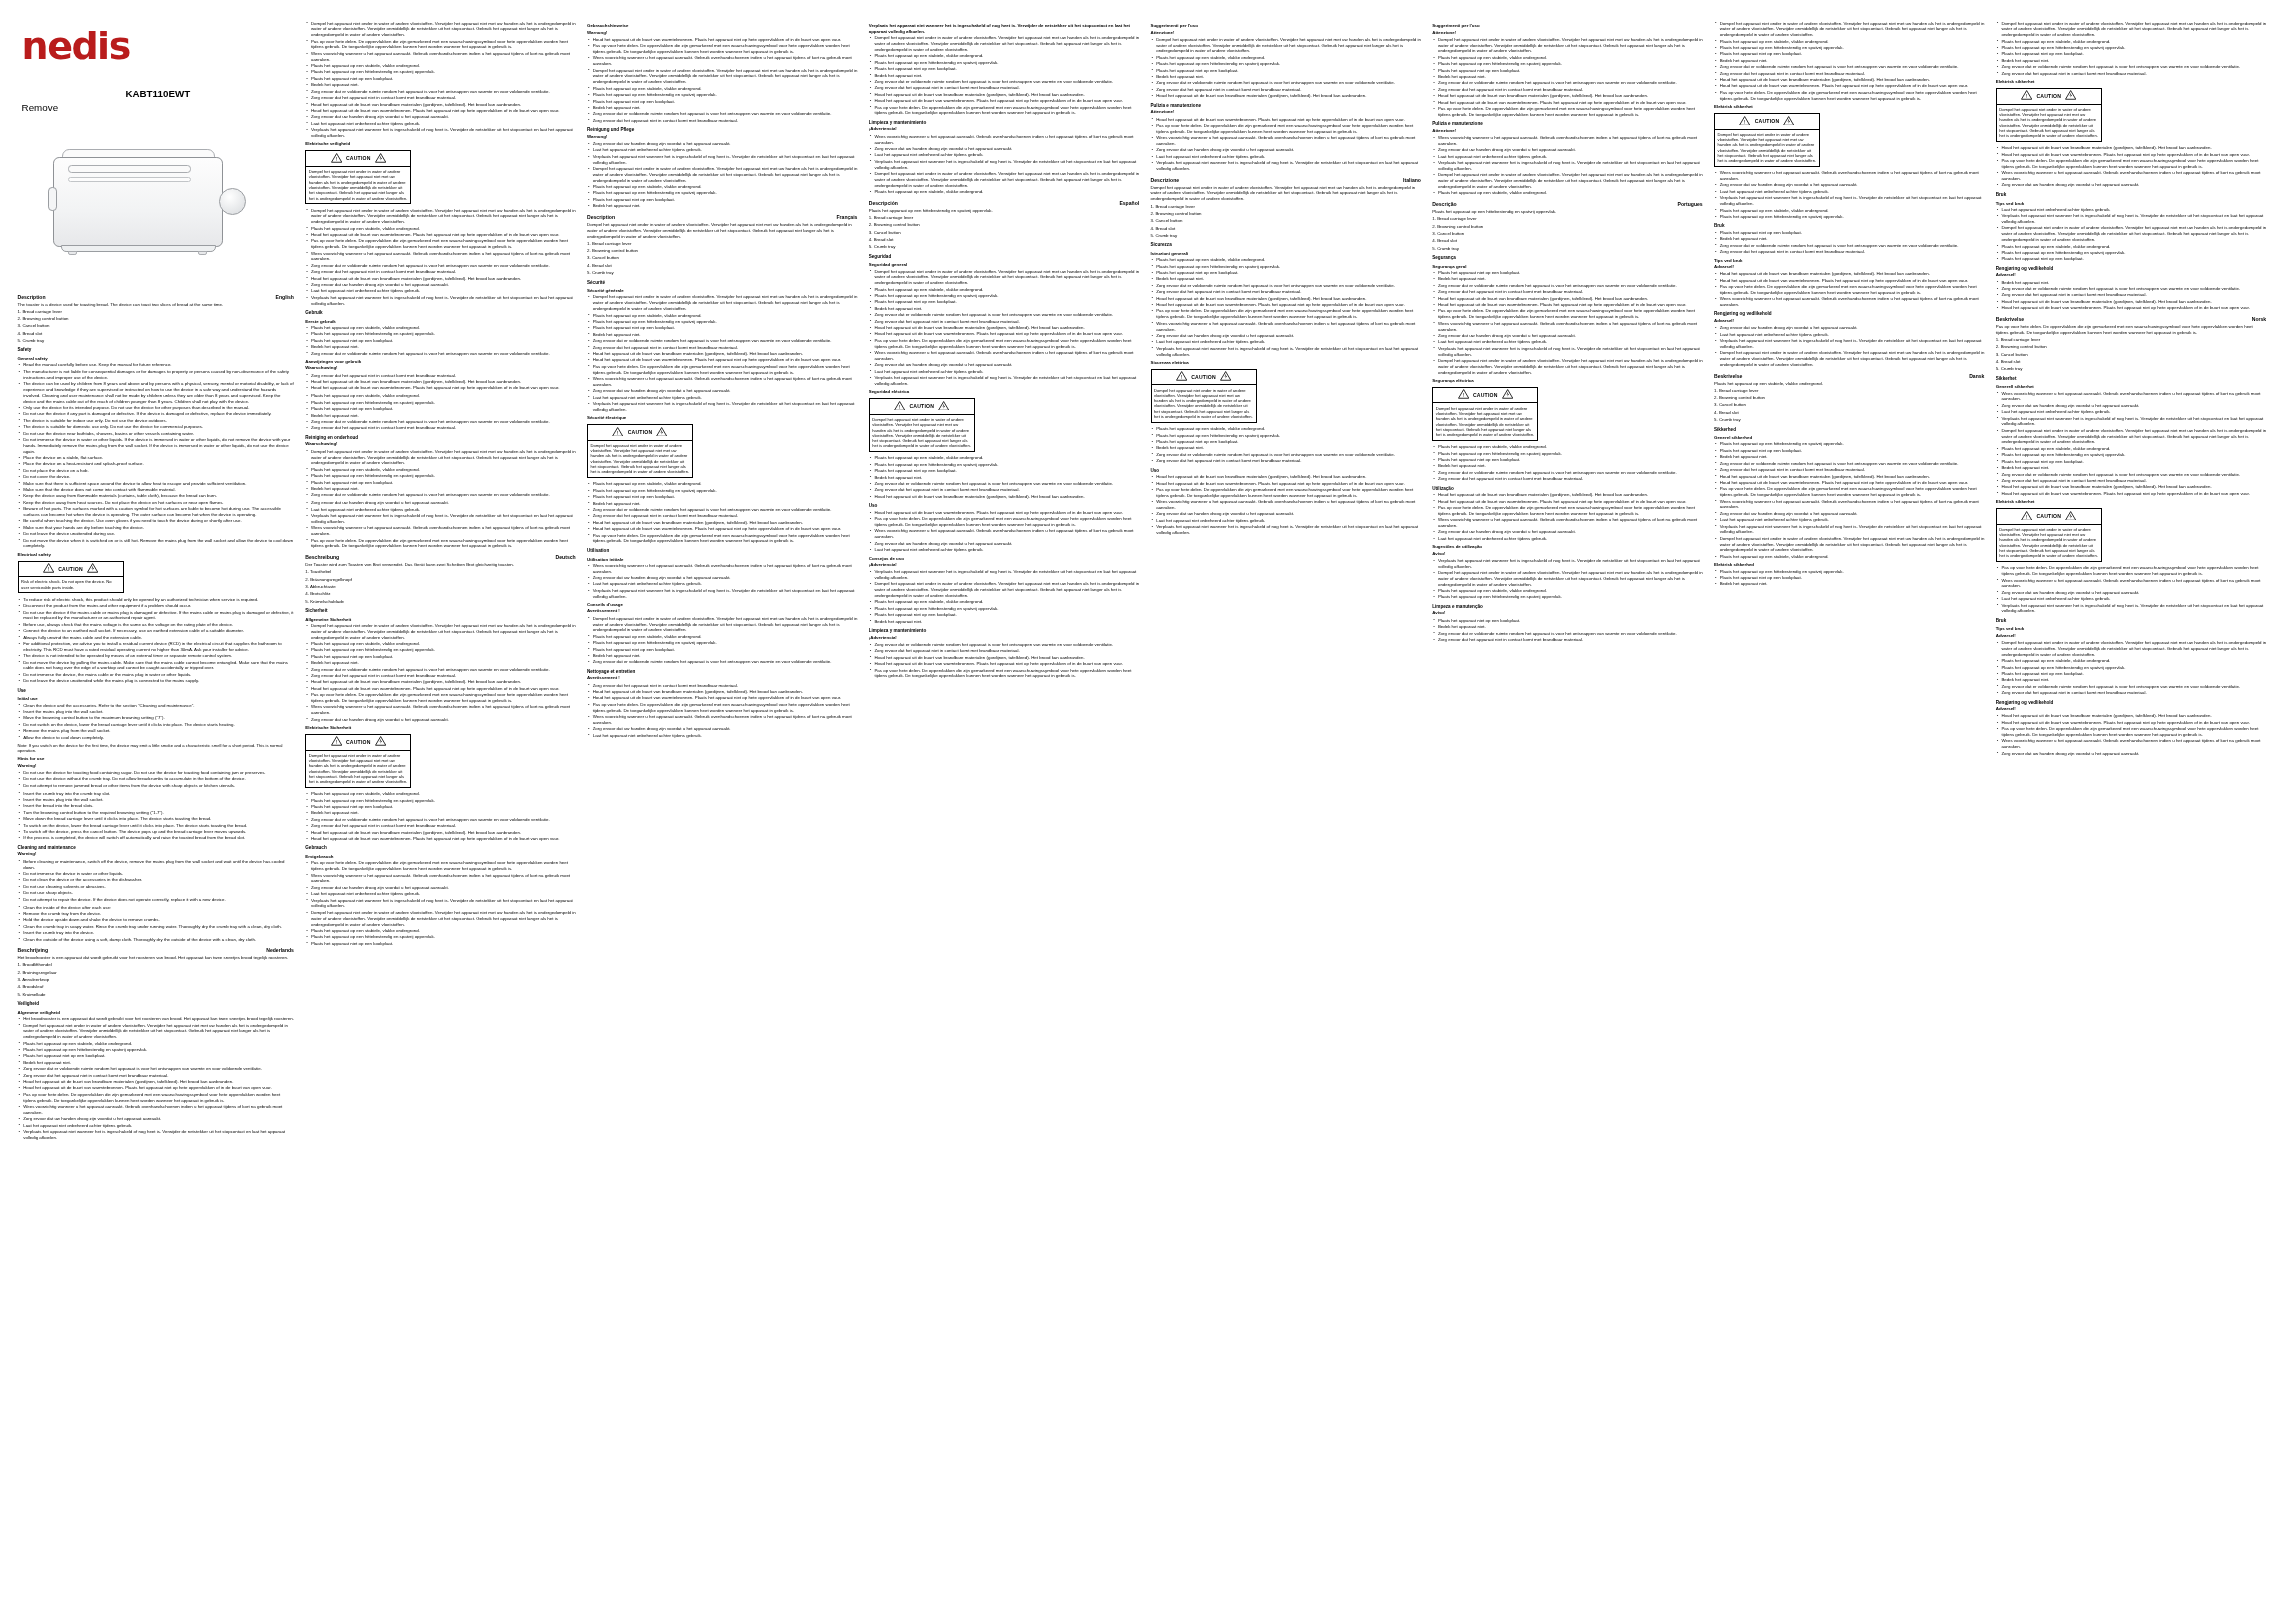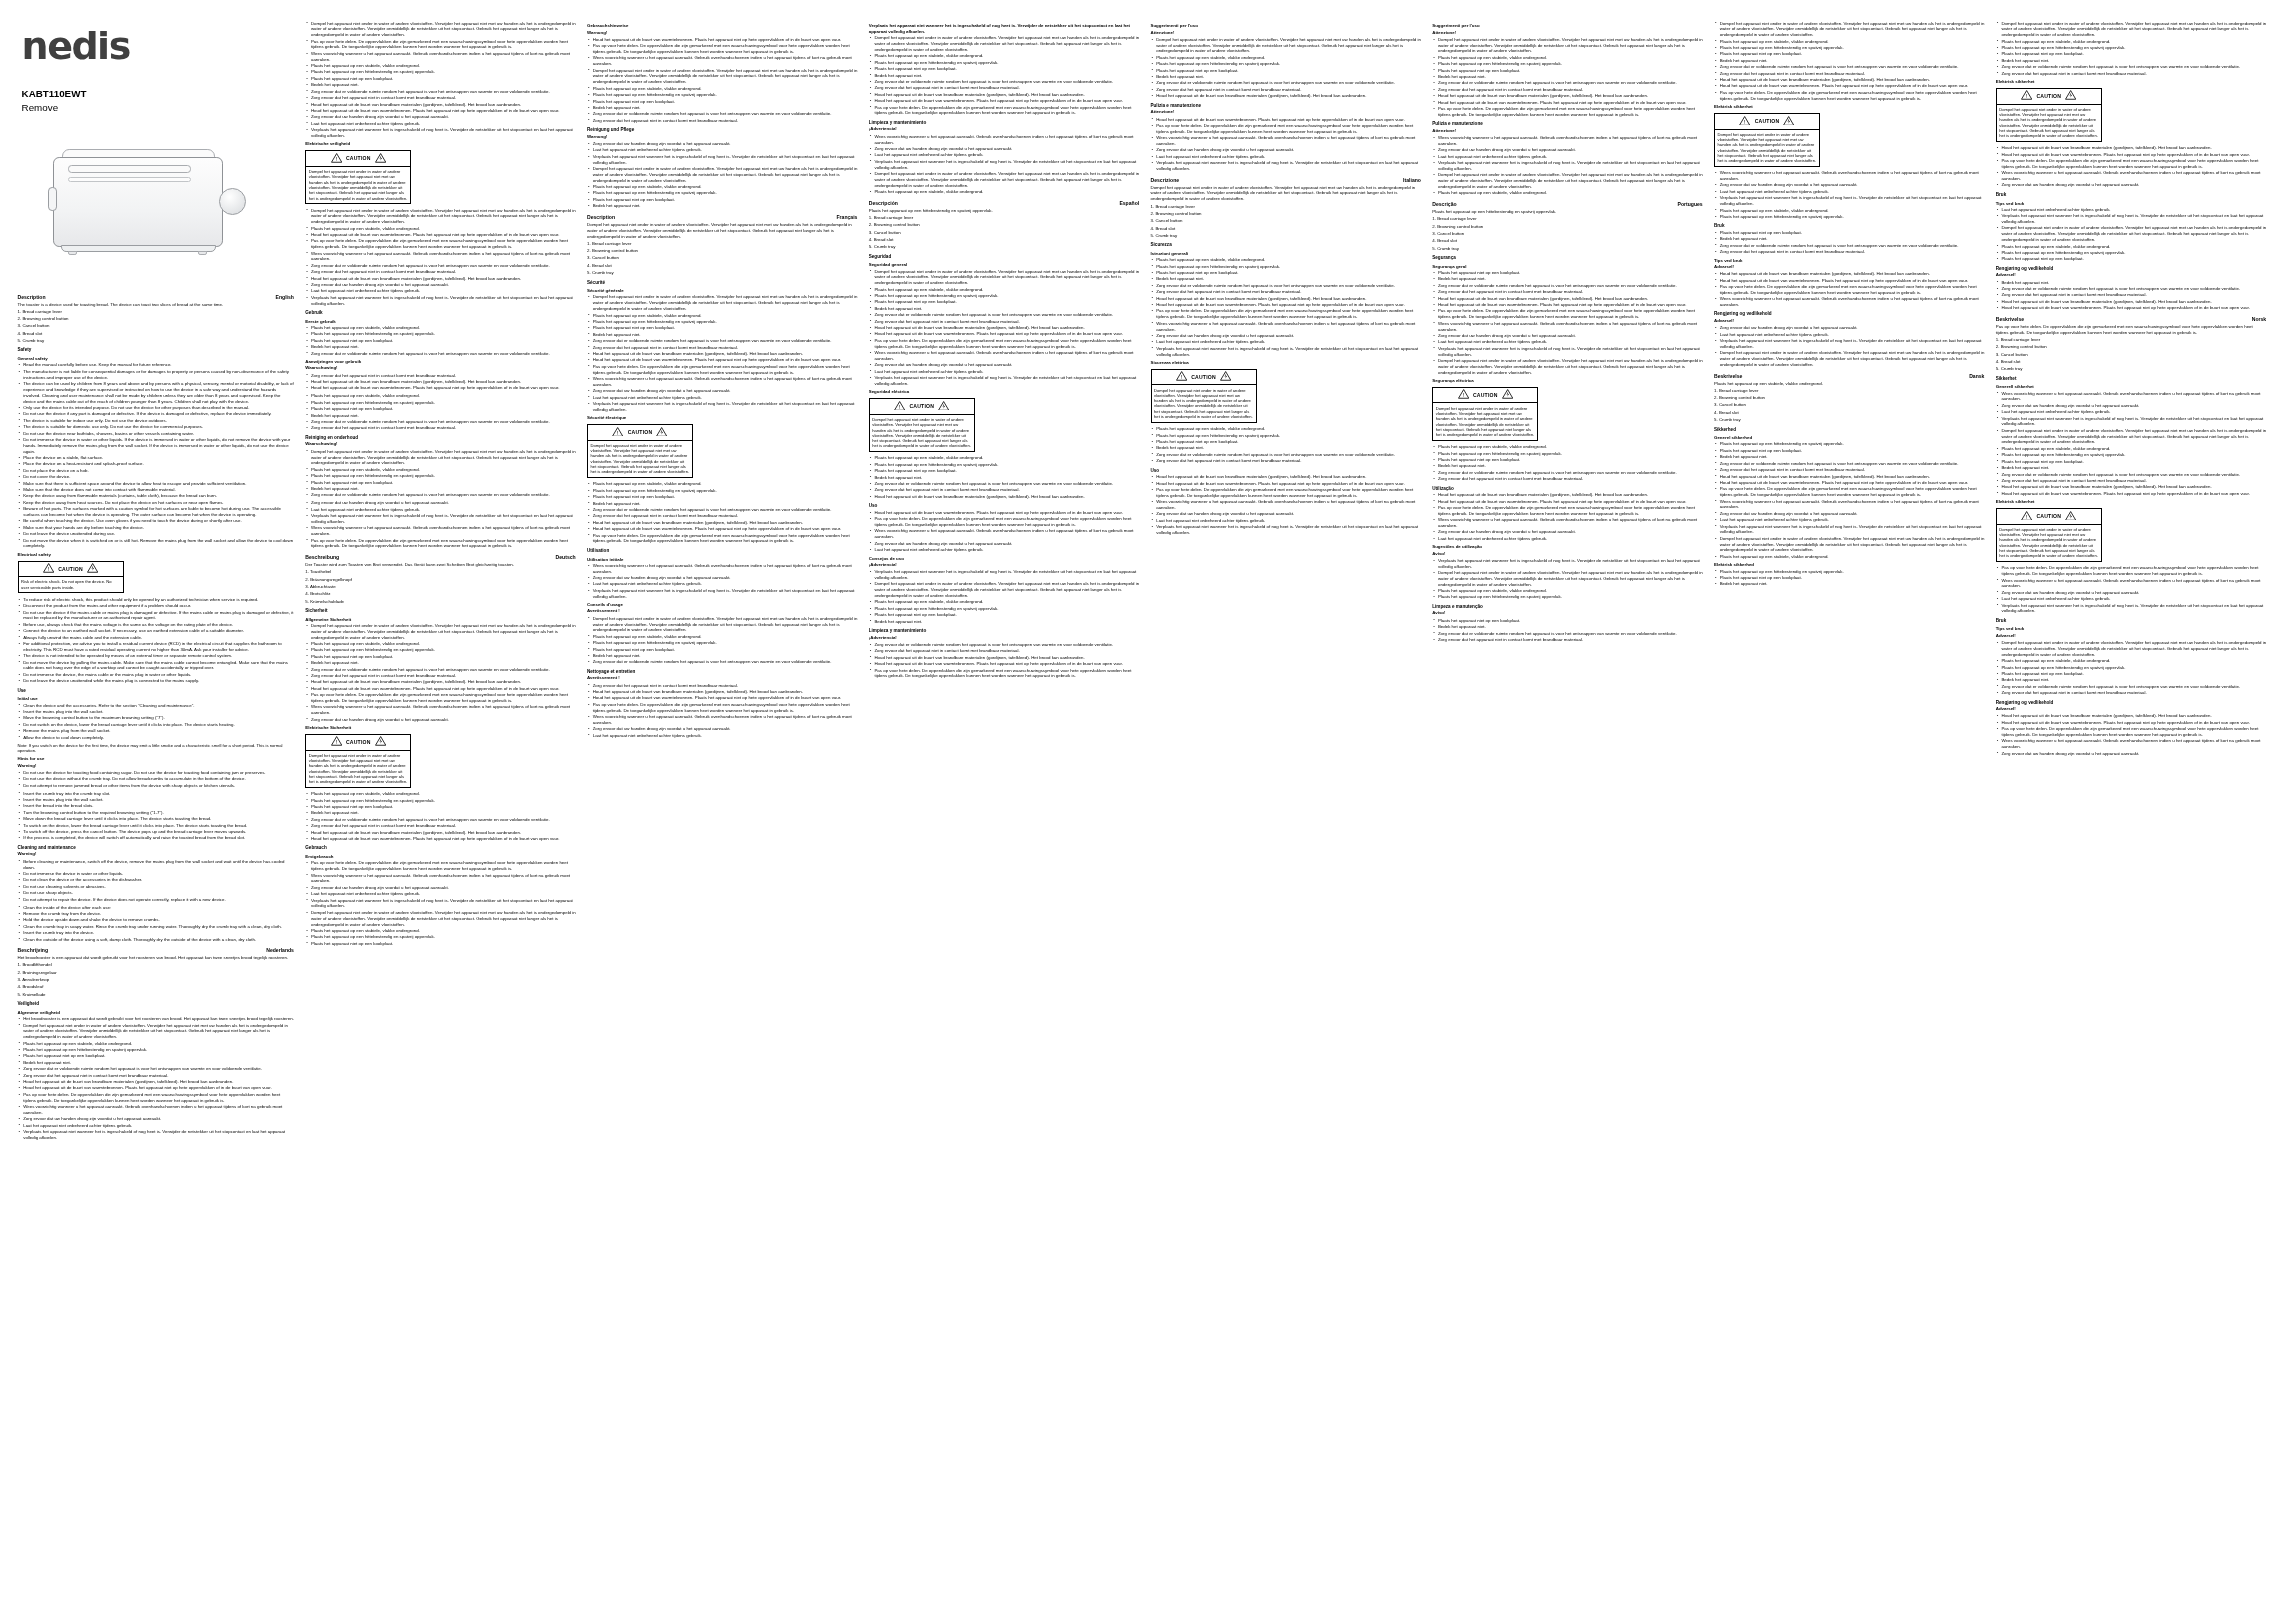--- a/index.html
+++ b/index.html
@@ -27,28 +27,29 @@
     padding-right: 11.3px;
     font-size: 4.4px;
     line-height: 1.32;
   }
   .col.first { width: 288px; }
   
   .brand {
     font-size: 38px;
     font-weight: bold;
     letter-spacing: -1.5px;
-    color: #404040;
+    color: #b91c1c;
     margin: 0 0 17.5px 4.1px;
     font-family: "DejaVu Sans", sans-serif;
   }
   .model {
     font-size: 9.8px;
     font-weight: bold;
     margin: 0 0 1px 4.1px;
+    text-align: center;
   }
   .modelsub {
     font-size: 9.8px;
     margin: 0 0 11.3px 4.1px;
   }
   
   .prodimg {
     width: 221px; height: 154px;
     margin: 0 0 13.4px 20.6px;
     position: relative;

